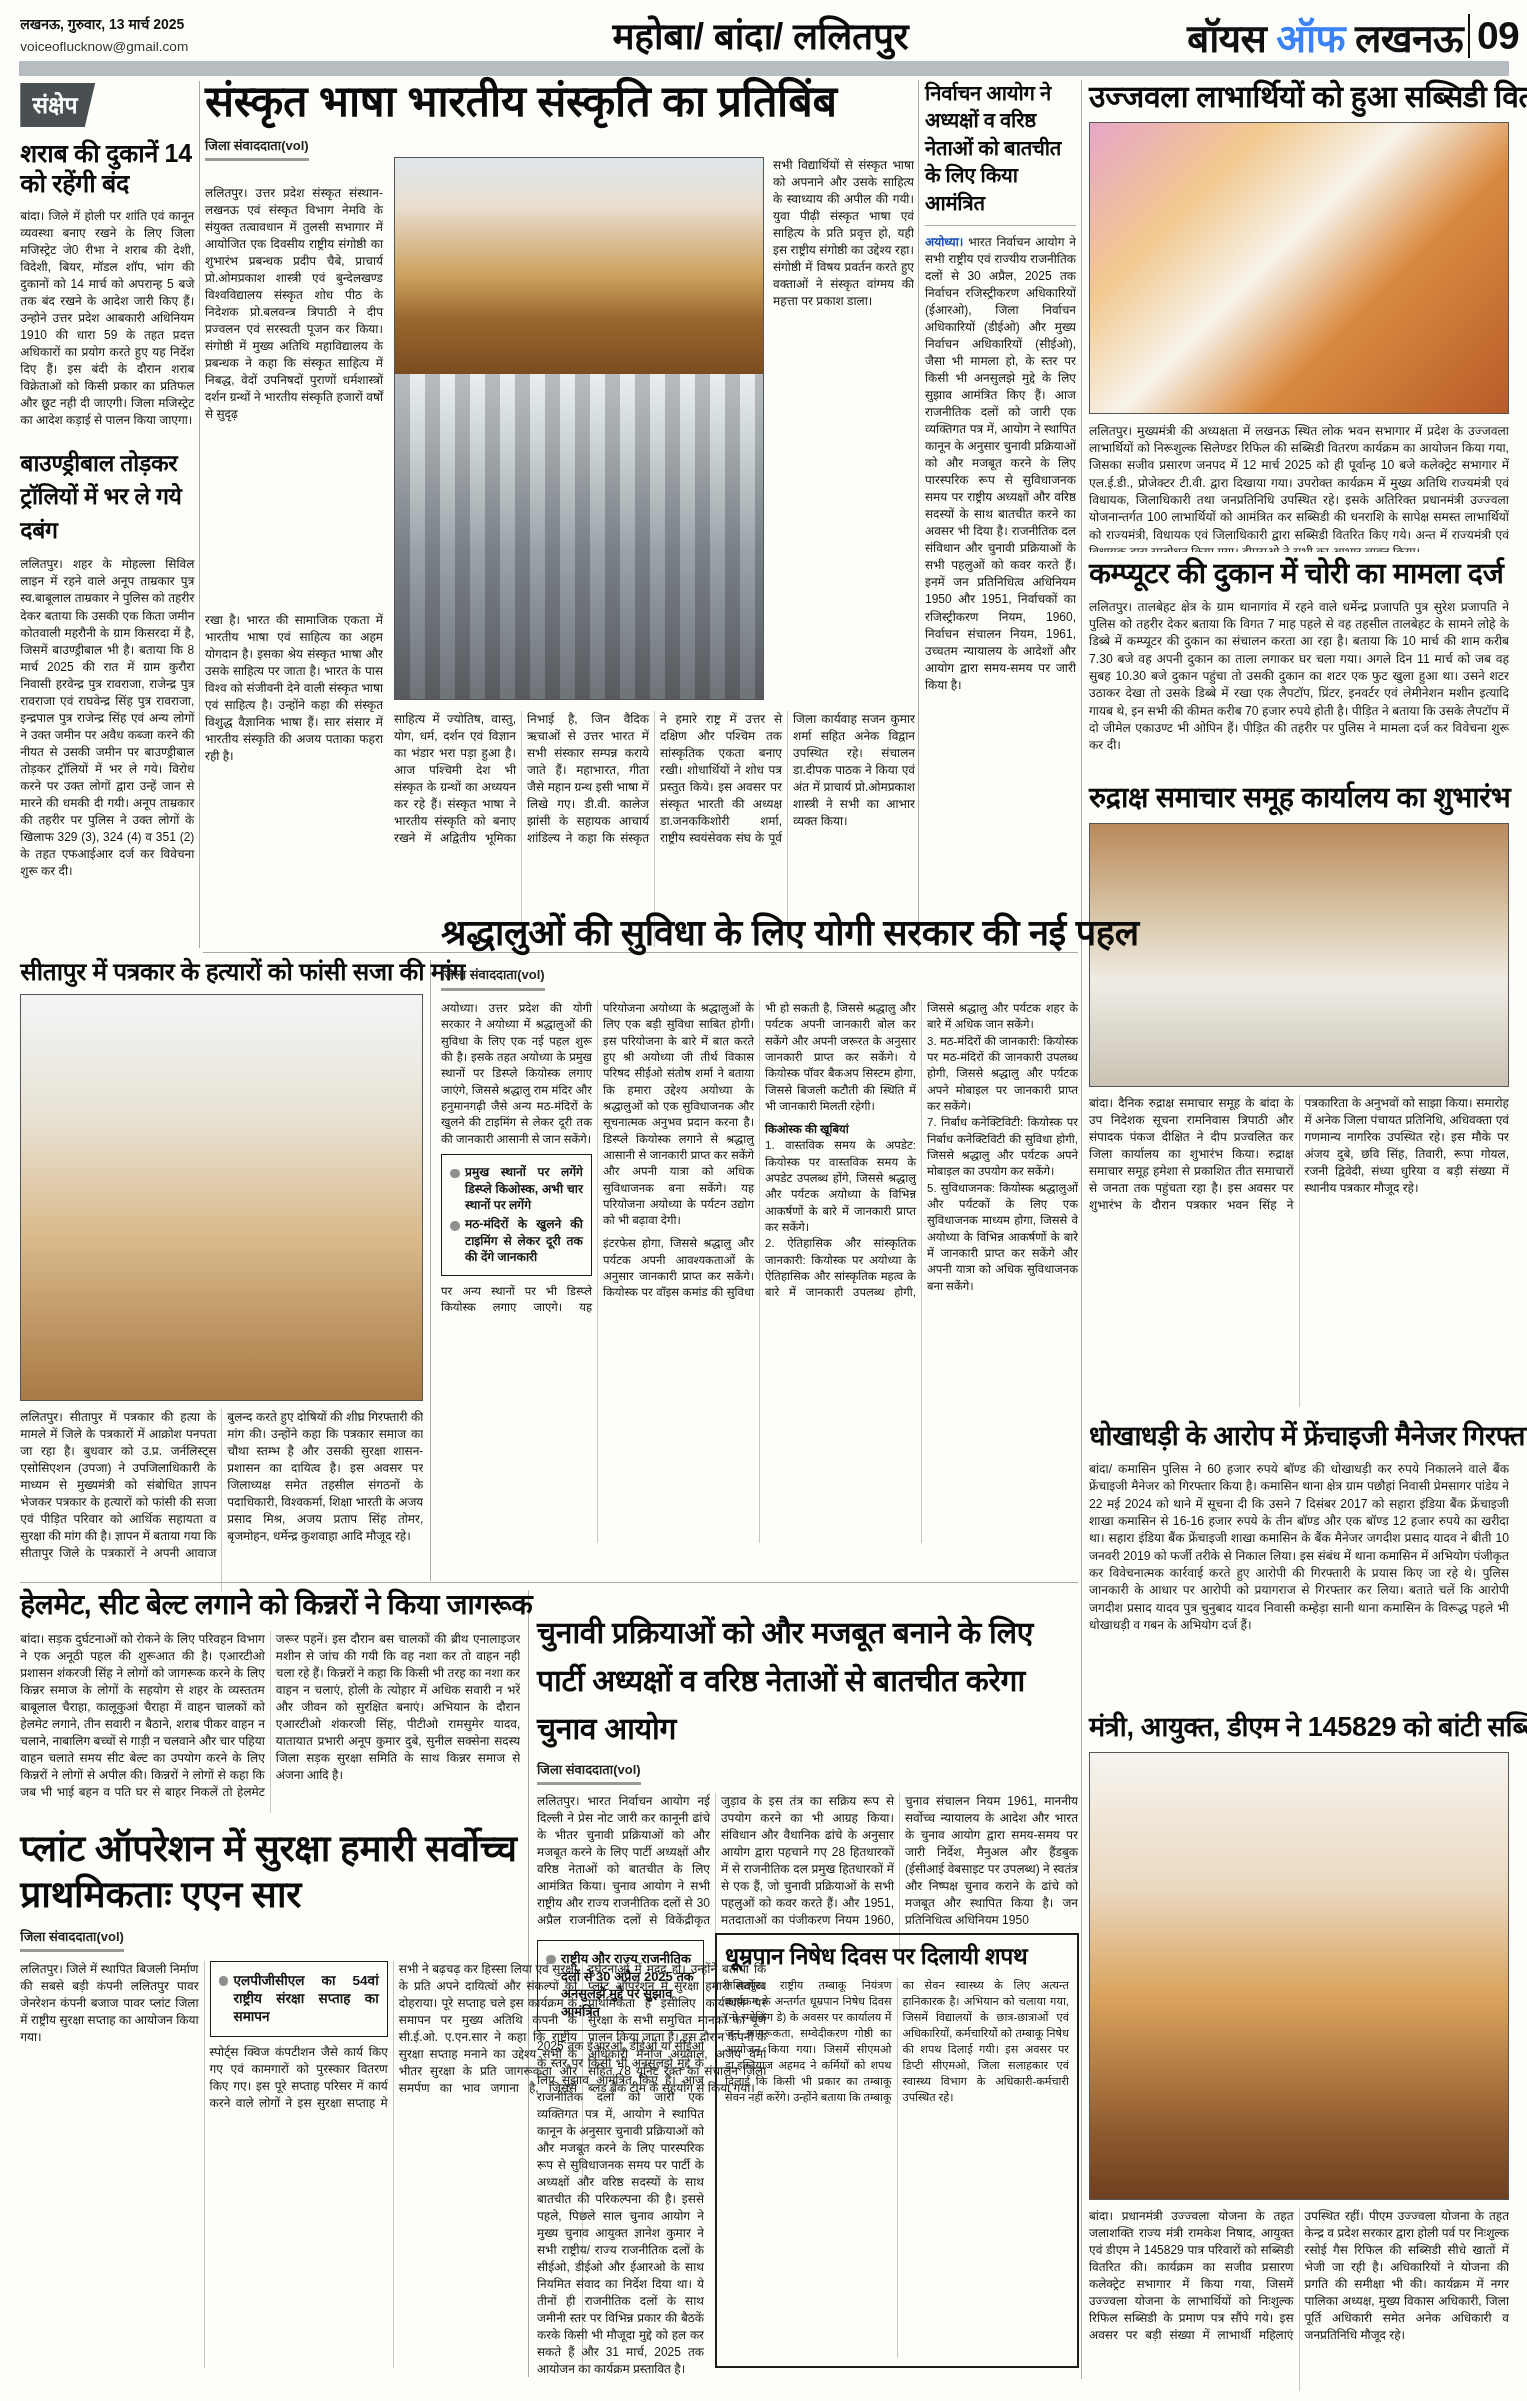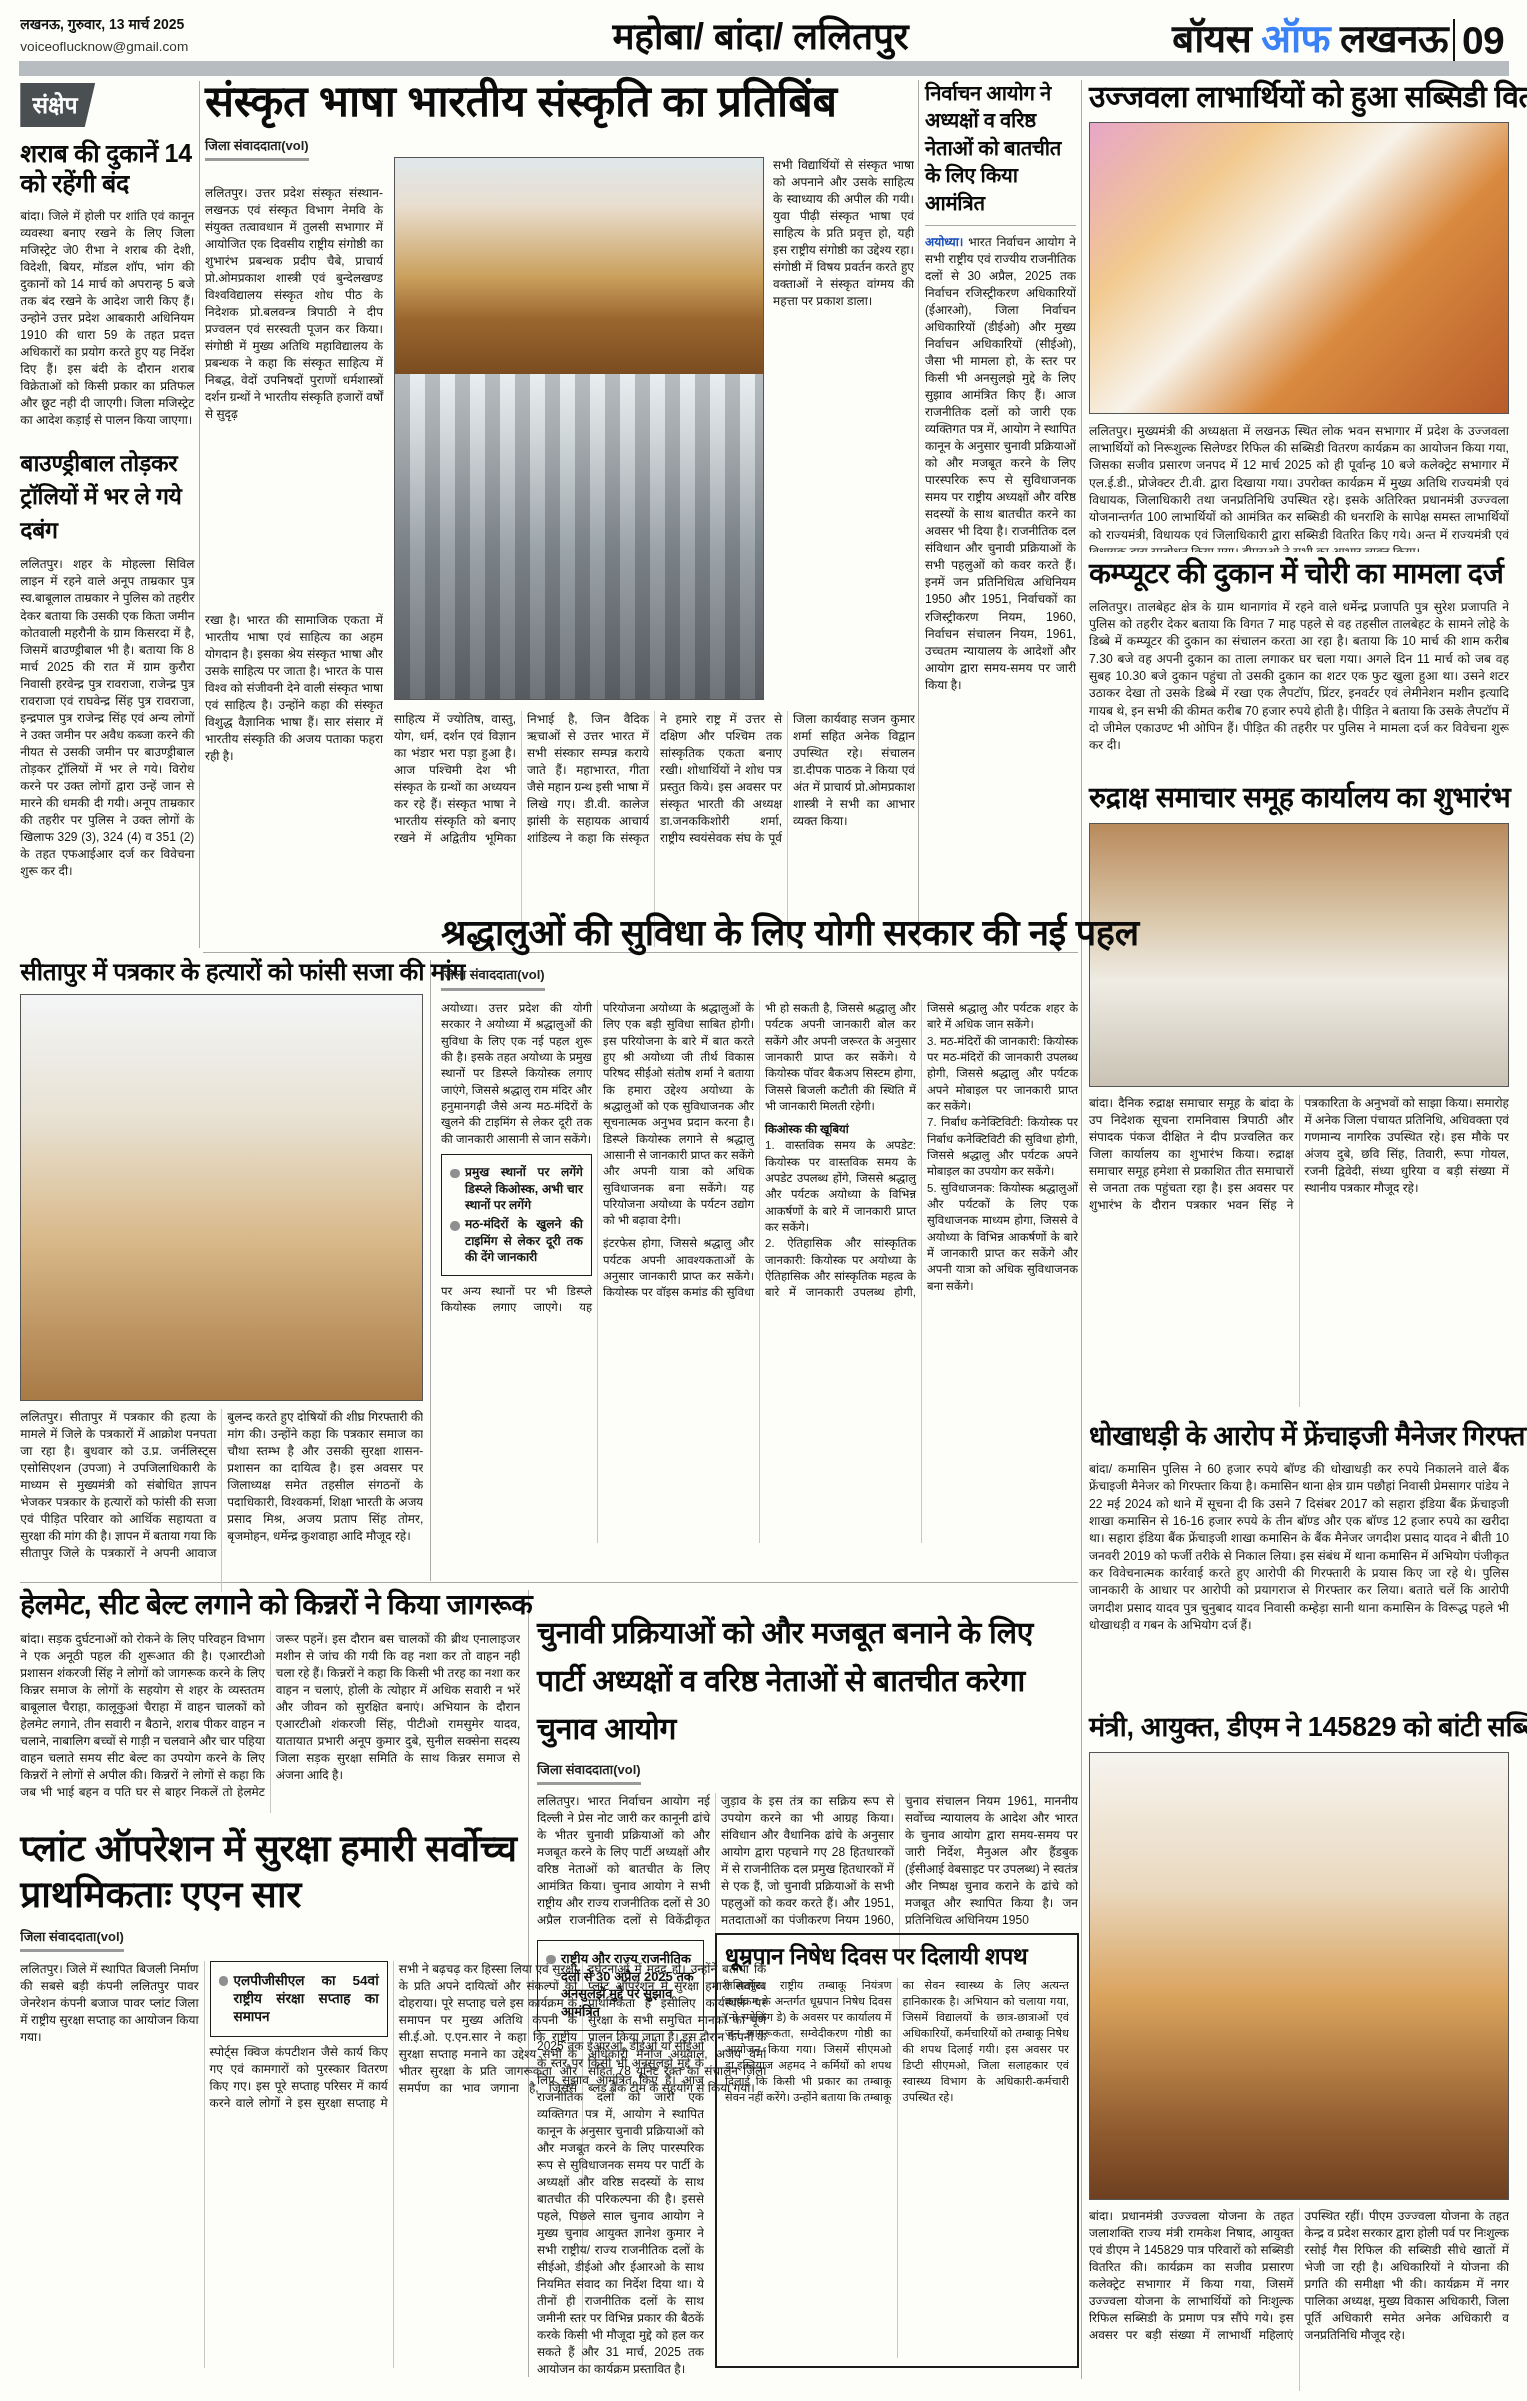--- a/index.html
+++ b/index.html
@@ -39,21 +39,21 @@
 </head>
 <body>
 
 <div id="page">
 
   <div class="abs" style="left:20.3px;top:13.6px;">
     <div style="font-size:14px;font-weight:bold;">लखनऊ, गुरुवार, 13 मार्च 2025</div>
     <div style="font-size:13.6px;margin-top:6.8px;color:#333;">voiceoflucknow@gmail.com</div>
   </div>
   <div class="abs hl" style="left:428px;top:15px;width:665px;text-align:center;font-size:37px;">महोबा/ बांदा/ ललितपुर</div>
-  <div class="abs brand" style="right:24px;top:9.5px;display:flex;align-items:flex-end;">
+  <div class="abs brand" style="right:9px;top:9.5px;display:flex;align-items:center;">
     <span>बॉयस</span>&nbsp;
     <span style="color:#3b82f6;">ऑफ</span>&nbsp;
     <span>लखनऊ</span>
     <span class="pagenum">09</span>
   </div>
   <div class="abs gray-band" style="left:19px;top:61px;width:1490px;height:15px;"></div>
 
   <div class="abs vr" style="left:199px;top:81px;height:867px;"></div>
   <div class="abs vr" style="left:918px;top:80px;height:868px;"></div>
   <div class="abs vr" style="left:1081px;top:80px;height:2299px;"></div>

